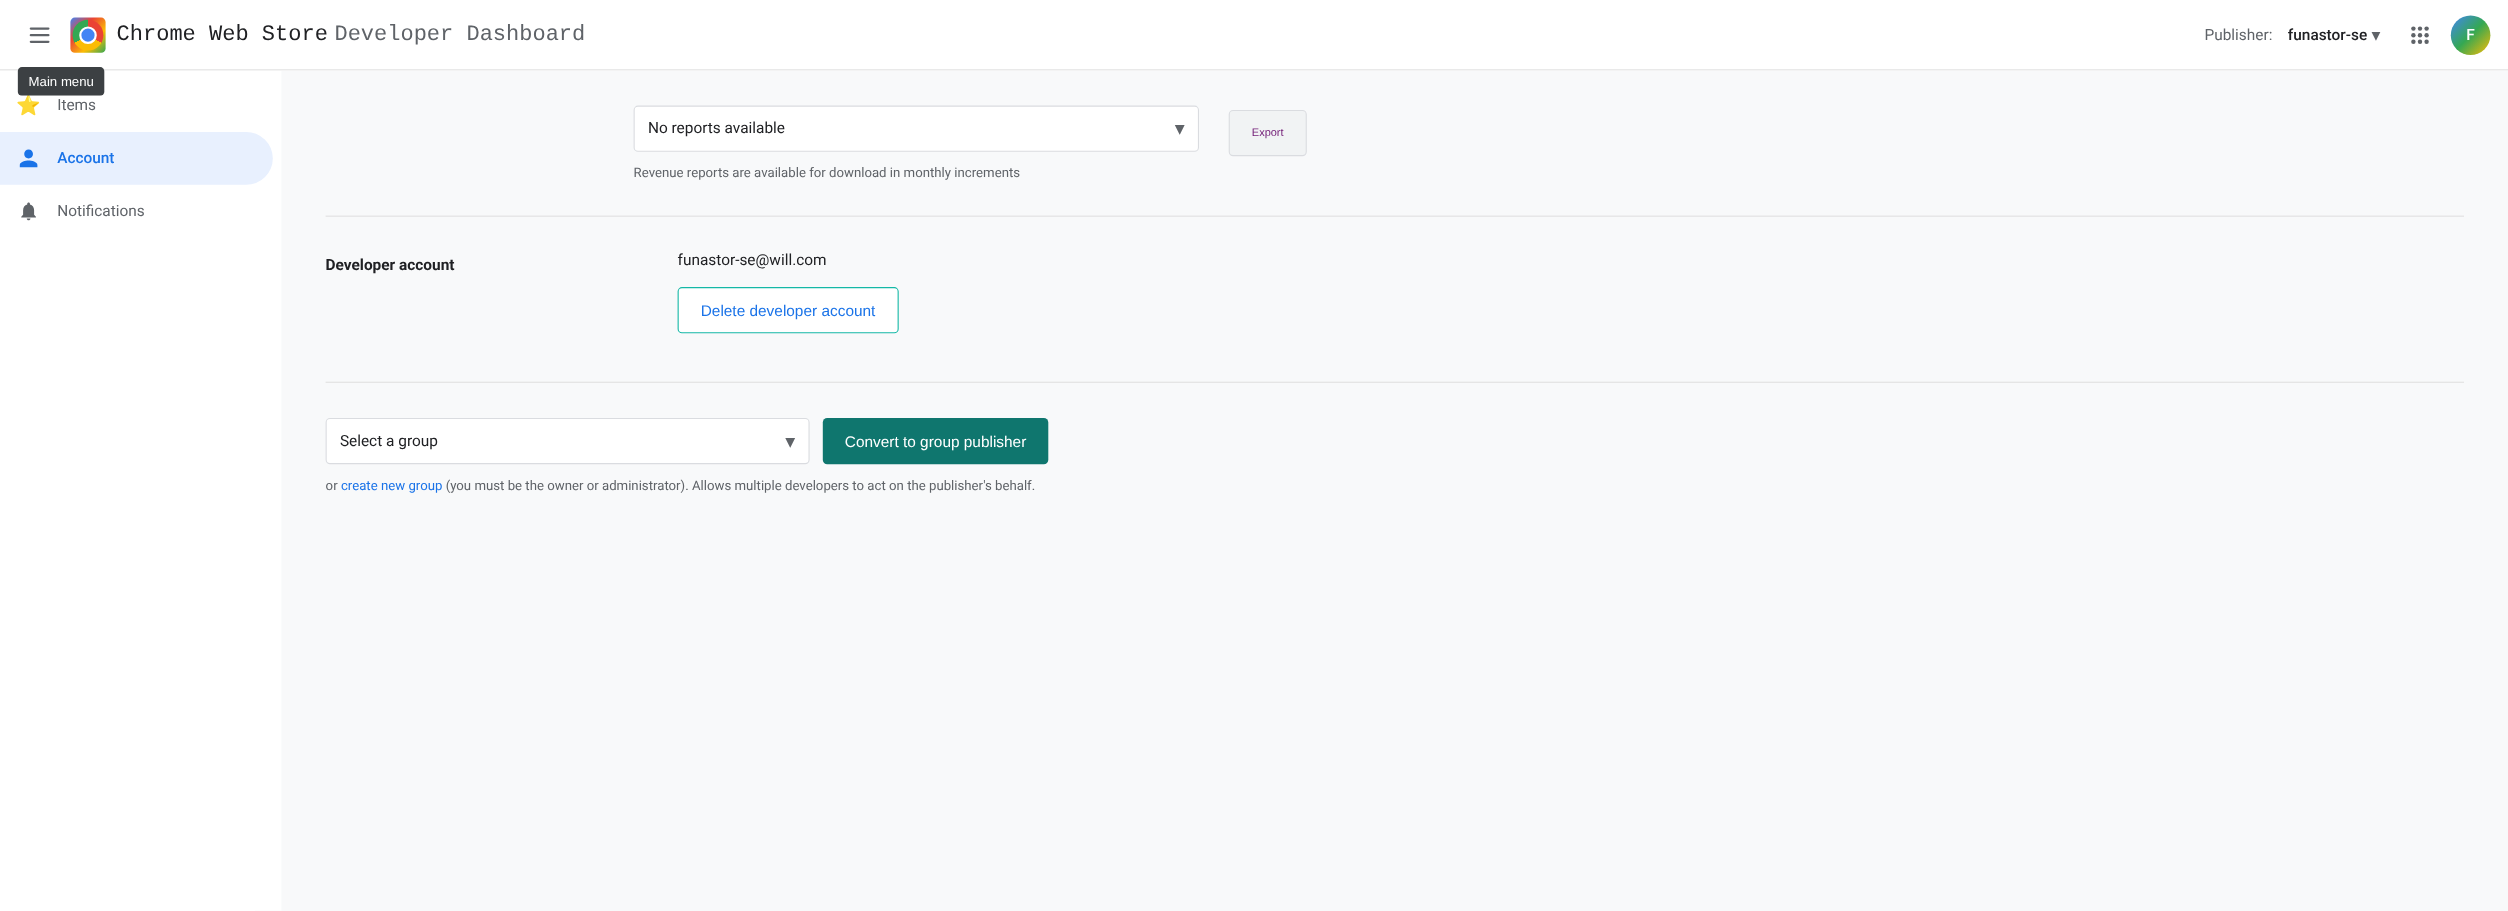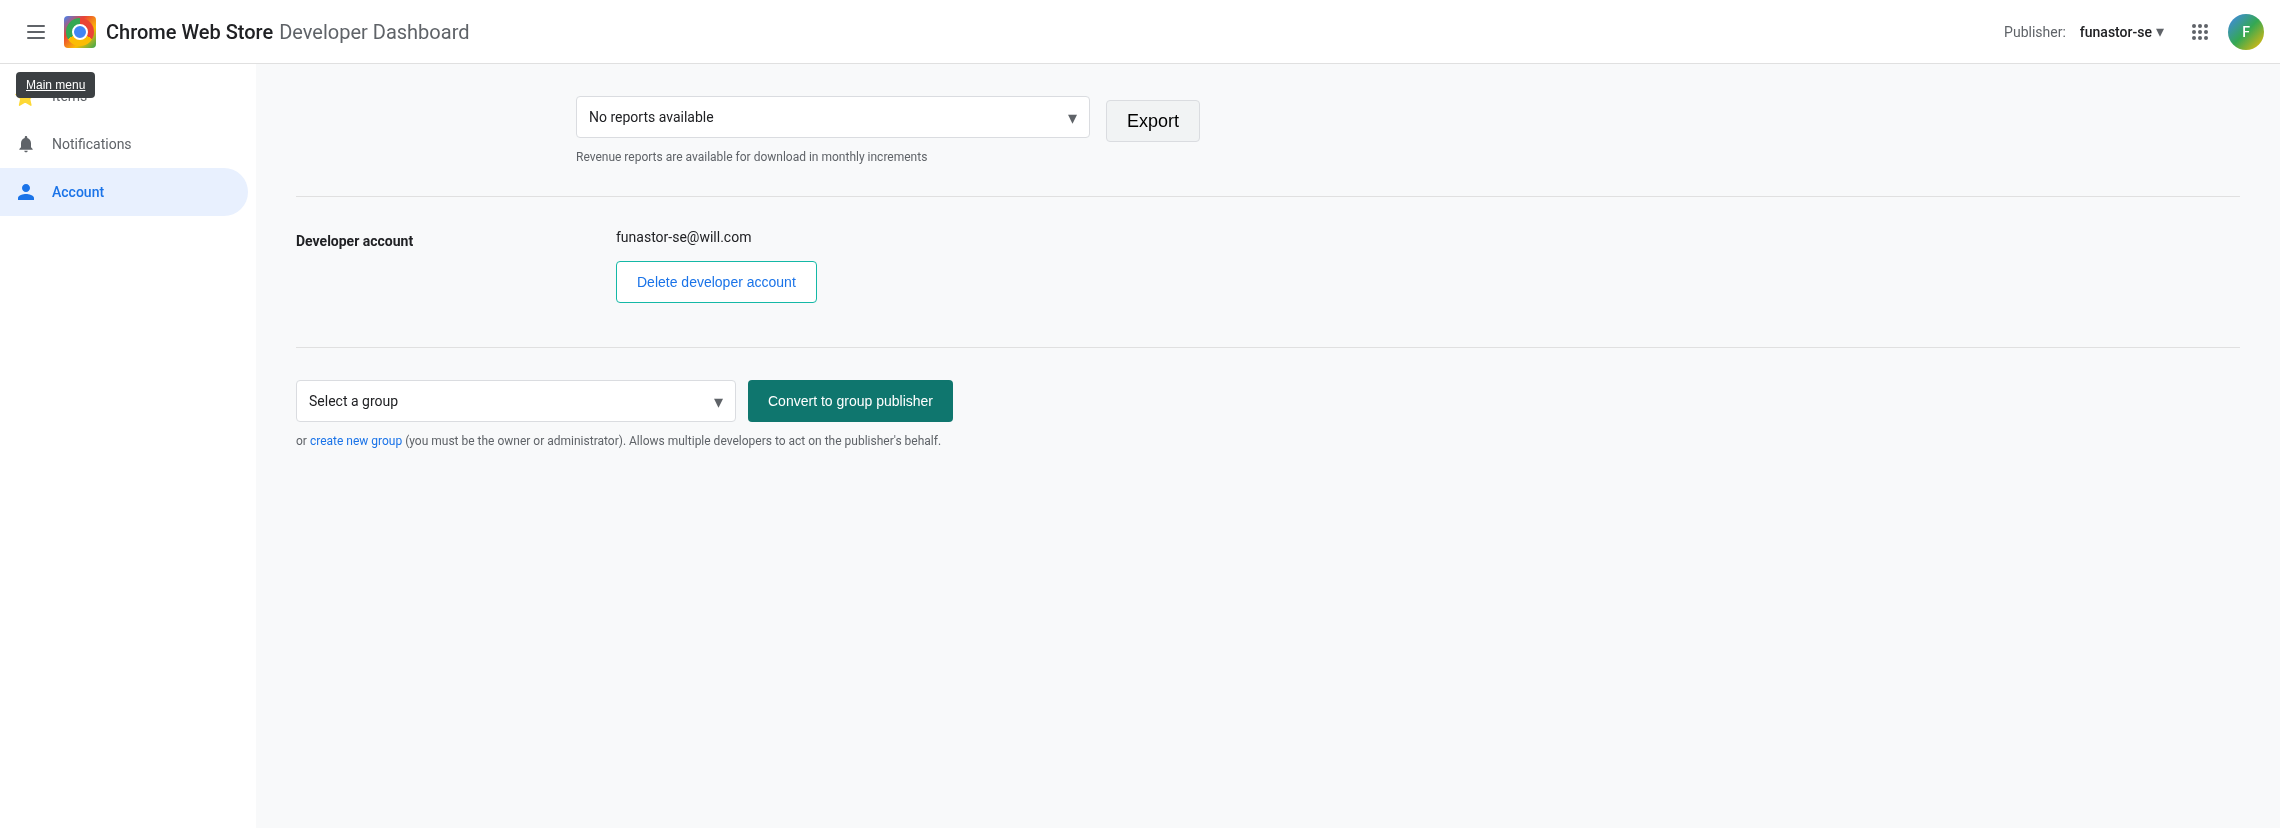--- a/index.html
+++ b/index.html
@@ -41,30 +41,29 @@
     .hamburger { display: flex; flex-direction: column; gap: 4px; }
     .hamburger span {
       display: block;
       width: 18px;
       height: 2px;
       background: #5f6368;
       border-radius: 1px;
     }
     .menu-tooltip {
       position: absolute;
-      top: 60px;
+      top: 49px;
       left: 0;
       background: #3c4043;
       color: #fff;
       font-size: 12px;
       padding: 6px 10px;
       border-radius: 4px;
       white-space: nowrap;
       pointer-events: none;
-      text-decoration: underline;
     }
     .chrome-logo {
       width: 32px;
       height: 32px;
       margin-right: 10px;
       border-radius: 4px;
       background: linear-gradient(135deg, #4285f4, #ea4335, #fbbc04, #34a853);
       display: flex;
       align-items: center;
       justify-content: center;
@@ -87,20 +86,21 @@
       width: 12px;
       height: 12px;
       background: #4285f4;
       border-radius: 50%;
       border: 2px solid #fff;
     }
     .header-title {
       font-size: 20px;
       color: #202124;
       font-weight: 400;
+      font-family: Liberation Mono, monospace;
     }
     .header-title strong { font-weight: 500; margin-right: 6px; }
     .header-subtitle {
       font-size: 20px;
       color: #5f6368;
       font-weight: 400;
     }
     .header-spacer { flex: 1; }
     .publisher-label {
       font-size: 14px;
@@ -270,27 +270,27 @@
     }
     .select-text {
       flex: 1;
       font-size: 14px;
       color: #202124;
     }
     .select-arrow { color: #5f6368; font-size: 18px; }
     .export-btn {
       border: 1px solid #dadce0;
       background: #f1f3f4;
-      color: #000000;
+      color: #701a75;
       padding: 0 20px;
       height: 42px;
       border-radius: 4px;
-      font-size: 18px;
+      font-size: 10px;
       cursor: not-allowed;
-      margin-left: 16px;
+      margin-left: 27px;
     }
     .revenue-row-inner {
       display: flex;
       align-items: center;
     }
     .revenue-hint {
       font-size: 12px;
       color: #5f6368;
       margin-top: 4px;
     }
@@ -408,36 +408,36 @@
 
   <div class="avatar">F</div>
 </header>
 
 <div class="page-layout">
 
   <nav class="sidebar">
     <div class="sidebar-item">
       <span class="item-icon">⭐</span>
       <span>Items</span>
+    </div>
+    <div class="sidebar-item active">
+      <span class="item-icon">
+        <svg width="20" height="20" viewBox="0 0 24 24" fill="#1a73e8">
+          <path d="M12 12c2.7 0 4.8-2.1 4.8-4.8S14.7 2.4 12 2.4 7.2 4.5 7.2 7.2 9.3 12 12 12zm0 2.4c-3.2 0-9.6 1.6-9.6 4.8v2.4h19.2v-2.4c0-3.2-6.4-4.8-9.6-4.8z"></path>
+        </svg>
+      </span>
+      <span>Account</span>
     </div>
     <div class="sidebar-item">
       <span class="item-icon">
         <svg width="20" height="20" viewBox="0 0 24 24" fill="#5f6368">
           <path d="M12 22c1.1 0 2-.9 2-2h-4c0 1.1.9 2 2 2zm6-6V11c0-3.07-1.64-5.64-4.5-6.32V4c0-.83-.67-1.5-1.5-1.5s-1.5.67-1.5 1.5v.68C7.63 5.36 6 7.92 6 11v5l-2 2v1h16v-1l-2-2z"></path>
         </svg>
       </span>
       <span>Notifications</span>
-    </div>
-    <div class="sidebar-item active">
-      <span class="item-icon">
-        <svg width="20" height="20" viewBox="0 0 24 24" fill="#1a73e8">
-          <path d="M12 12c2.7 0 4.8-2.1 4.8-4.8S14.7 2.4 12 2.4 7.2 4.5 7.2 7.2 9.3 12 12 12zm0 2.4c-3.2 0-9.6 1.6-9.6 4.8v2.4h19.2v-2.4c0-3.2-6.4-4.8-9.6-4.8z"></path>
-        </svg>
-      </span>
-      <span>Account</span>
     </div>
   </nav>
 
   <main class="main-content">
 
     <div class="revenue-row">
       <div class="revenue-spacer"></div>
       <div class="revenue-content">
         <div class="revenue-row-inner">
           <div class="select-wrapper">

